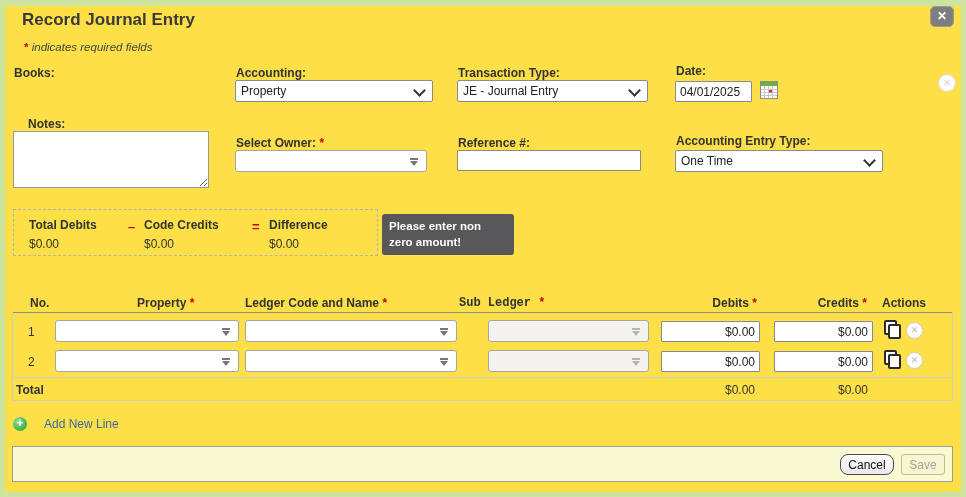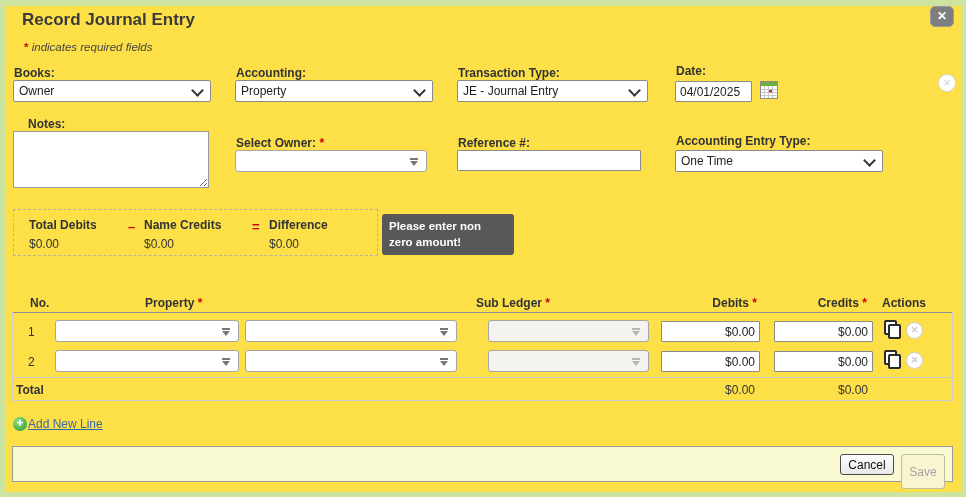--- a/index.html
+++ b/index.html
@@ -46,47 +46,43 @@
   
   .copy-ic{position:absolute;width:17px;height:18px;cursor:pointer;}
   .copy-ic::before{content:"";position:absolute;left:0;top:0;width:9px;height:11px;border:2px solid #2b2b2b;border-radius:2px;background:#fff;}
   .copy-ic::after{content:"";position:absolute;left:4px;top:4px;width:9px;height:11px;border:2px solid #2b2b2b;border-radius:2px;background:#fff;}
   .xcircle{position:absolute;width:15px;height:15px;border:1px solid #ccc;border-radius:50%;color:#c9c9c9;font-size:9px;
     font-weight:bold;text-align:center;line-height:15px;background:#fff;}
   
   .plus-ic{position:absolute;left:13px;top:417px;width:14px;height:14px;border-radius:50%;
     background:radial-gradient(circle at 35% 30%, #8fdc8f, #1f9e1f);color:#fff;font-size:12px;font-weight:bold;
     line-height:13px;text-align:center;cursor:pointer;}
-  .add-link{position:absolute;left:28px;top:417px;font-size:12px;color:#3a67a8;text-decoration:underline;cursor:pointer;}
+  .add-link{position:absolute;left:44px;top:417px;font-size:12px;color:#3a67a8;cursor:pointer;}
   
   .footer{position:absolute;left:12px;top:446px;width:941px;height:36px;background:#fafad2;border:1px solid #9c9c9c;box-sizing:border-box;}
   .btn-cancel{position:absolute;top:7px;right:58px;width:54px;height:21px;background:linear-gradient(#fdfdfd,#e9e9e9);
-    border:1px solid #4a4a4a;border-radius:3px;font-size:12px;font-family:"Liberation Sans",sans-serif;color:#111;cursor:pointer;}
-  .btn-save{position:absolute;top:7px;right:7px;width:44px;height:35px;background:#f8f5d0;border:1px solid #bdbd96;
+    border:1px solid #4a4a4a;border-radius:8px;font-size:12px;font-family:"Liberation Sans",sans-serif;color:#111;cursor:pointer;}
+  .btn-save{position:absolute;top:7px;right:7px;width:44px;height:21px;background:#f8f5d0;border:1px solid #bdbd96;
     border-radius:3px;font-size:12px;font-family:"Liberation Sans",sans-serif;color:#a3a3a3;}
   .clear-top{position:absolute;left:938px;top:74px;width:16px;height:16px;line-height:16px;border-color:#d9d9d9;color:#d9d9d9;}
 </style>
 </head>
 <body>
 
 <div class="stage">
   <div class="frame"></div>
 
   <div class="abs title" style="left:22px;top:10px;">Record Journal Entry</div>
   <button class="close-btn">✕</button>
   <div class="abs note" style="left:24px;top:41px;">
     <span class="req">*</span>
     <span>indicates required fields</span>
   </div>
 
   <div class="abs lbl" style="left:14px;top:66px;">Books:</div>
-  <div class="sel" style="left:13px;top:80px;width:198px;">
-    <span>Owner</span>
-    <span class="chev"></span>
-  </div>
 
   <div class="abs lbl" style="left:236px;top:66px;">Accounting:</div>
   <div class="sel" style="left:235px;top:80px;width:198px;">
     <span>Property</span>
     <span class="chev"></span>
   </div>
 
   <div class="abs lbl" style="left:458px;top:66px;">Transaction Type:</div>
   <div class="sel" style="left:457px;top:80px;width:191px;">
     <span>JE - Journal Entry</span>
@@ -122,35 +118,39 @@
 
   <div class="abs lbl" style="left:676px;top:134px;">Accounting Entry Type:</div>
   <div class="sel" style="left:675px;top:150px;width:208px;">
     <span>One Time</span>
     <span class="chev"></span>
   </div>
 
   <div class="totals-box">
     <span class="abs lbl" style="left:15px;top:8px;">Total Debits</span>
     <span class="abs op" style="left:114px;top:9px;">–</span>
-    <span class="abs lbl" style="left:130px;top:8px;">Name Credits</span>
+    <span class="abs lbl" style="left:130px;top:8px;">Code Credits</span>
     <span class="abs op" style="left:238px;top:9px;">=</span>
     <span class="abs lbl" style="left:255px;top:8px;">Difference</span>
     <span class="abs tval" style="left:15px;top:27px;">$0.00</span>
     <span class="abs tval" style="left:130px;top:27px;">$0.00</span>
     <span class="abs tval" style="left:255px;top:27px;">$0.00</span>
   </div>
   <div class="tooltip">Please enter non zero amount!</div>
 
   <div class="abs lbl" style="left:30px;top:296px;">No.</div>
-  <div class="abs lbl" style="left:137px;top:296px;padding-left:8px;">
+  <div class="abs lbl" style="left:129px;top:296px;padding-left:8px;">
     <span>Property</span>
     <span class="req">*</span>
   </div>
-  <div class="abs lbl" style="left:476px;top:296px;">
+  <div class="abs lbl" style="left:245px;top:296px;">
+    <span>Ledger Code and Name</span>
+    <span class="req">*</span>
+  </div>
+  <div class="abs lbl" style="left:459px;top:296px;font-family:Liberation Mono, monospace;">
     <span>Sub Ledger</span>
     <span class="req">*</span>
   </div>
   <div class="abs lbl" style="left:660px;top:296px;width:97px;text-align:right;">
     <span>Debits</span>
     <span class="req">*</span>
   </div>
   <div class="abs lbl" style="left:770px;top:296px;width:97px;text-align:right;">
     <span>Credits</span>
     <span class="req">*</span>

